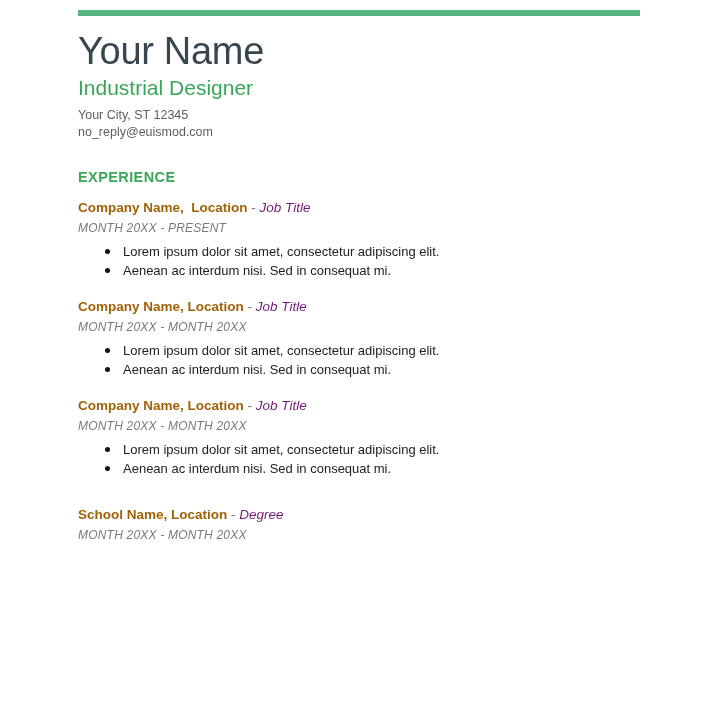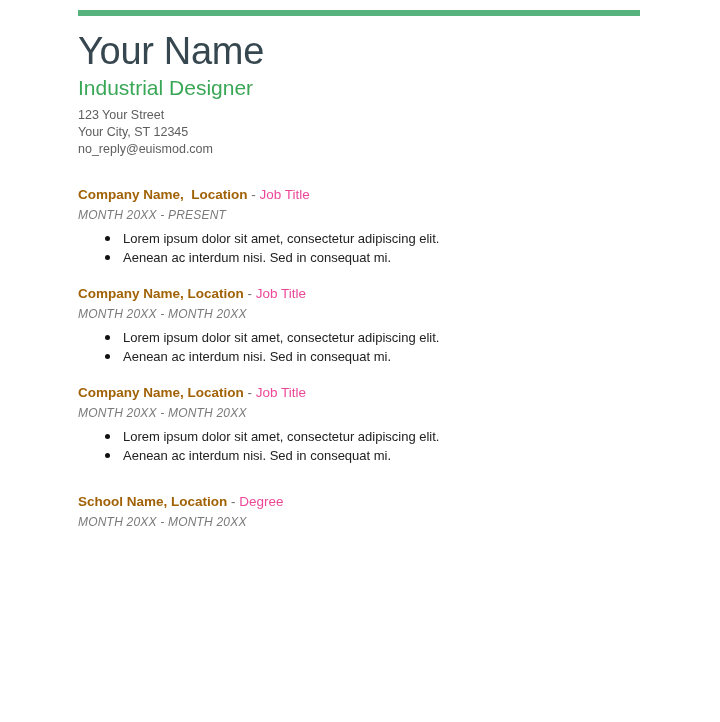--- a/index.html
+++ b/index.html
@@ -95,21 +95,22 @@
   .entry-title .org {
     font-weight: bold;
     color: #a16207;
     white-space: pre;
   }
   .entry-title .sep {
     color: #6b6b6b;
     font-weight: normal;
   }
   .entry-title .role {
-    color: #ec4899;
+    font-style: italic;
+    color: #701a75;
     font-weight: normal;
   }
   .entry-dates {
     font-size: 12px;
     line-height: 16px;
     color: #7a7a7a;
     letter-spacing: 0.2px;
     margin: 0 0 6px 0;
     font-style: italic;
   }
@@ -142,28 +143,28 @@
 <div class="page">
 
   <div class="accent-bar"></div>
 
   <div class="content">
 
     <div class="header-block">
       <h1 class="name">Your Name</h1>
       <div class="job-role">Industrial Designer</div>
       <ul class="contact-list">
-        <li class="contact-line">123 Your Street</li>
         <li class="contact-line">Your City, ST 12345</li>
         <li class="contact-line">no_reply@euismod.com</li>
       </ul>
     </div>
 
 
     <div class="section">
+      <h2 class="section-heading">EXPERIENCE</h2>
 
       <div class="entry">
         <div class="entry-title">
           <span class="org">Company Name,  Location</span><span class="sep"> - </span><span class="role">Job Title</span>
         </div>
         <div class="entry-dates">MONTH 20XX - PRESENT</div>
         <ul class="bullet-list">
           <li class="bullet-item"><span class="dot"></span><span>Lorem ipsum dolor sit amet, consectetur adipiscing elit.</span></li>
           <li class="bullet-item"><span class="dot"></span><span>Aenean ac interdum nisi. Sed in consequat mi.</span></li>
         </ul>

